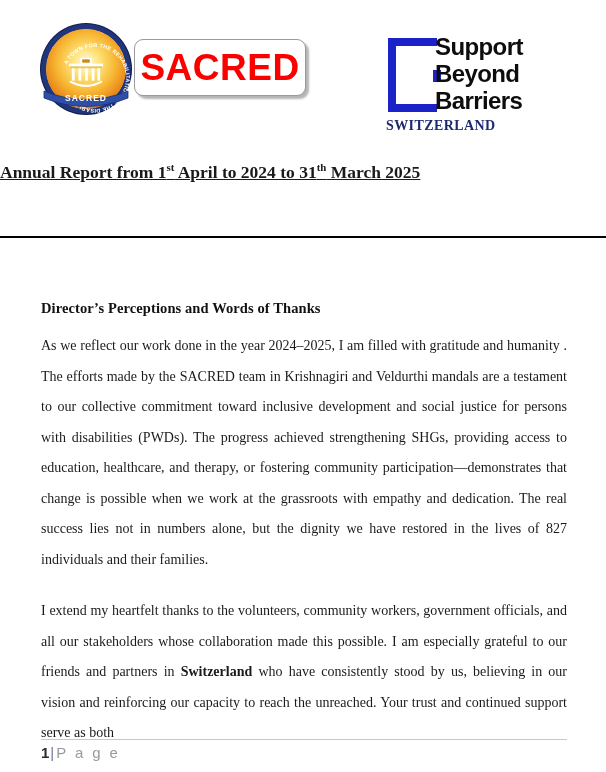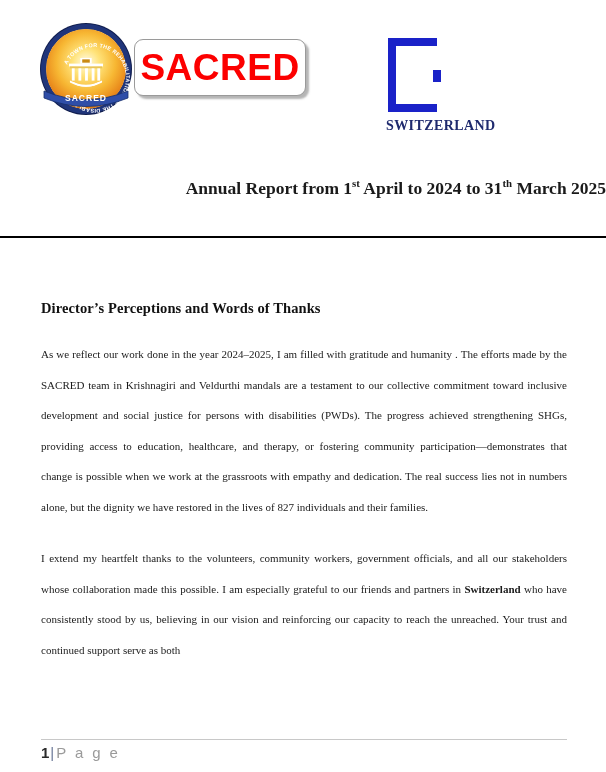--- a/index.html
+++ b/index.html
@@ -127,22 +127,23 @@
     top: 118px;
     font-family: "Liberation Serif", "DejaVu Serif", serif;
     font-weight: bold;
     font-size: 14px;
     letter-spacing: 0.4px;
     color: #1f2a6e;
   }
 
   
   .title-block {
-    text-align: right;
-    margin-top: 20px;
+    text-align: left;
+    margin-top: 4px;
+    text-decoration: underline;
   }
   .title-line {
     font-family: "Liberation Serif", "DejaVu Serif", serif;
     font-weight: bold;
     font-size: 17.5px;
     color: #1a1a1a;
     line-height: 33px;
     white-space: nowrap;
   }
   .title-line sup {
@@ -165,26 +166,26 @@
     position: absolute;
     left: 41px;
     top: 300px;
     width: 526px;
   }
   .section-heading {
     font-family: "Liberation Serif", "DejaVu Serif", serif;
     font-weight: bold;
     font-size: 14.5px;
     color: #111111;
-    margin: 0 0 22px 0;
+    margin: 0 0 14px 0;
     letter-spacing: 0.1px;
   }
   .para {
     font-family: "Liberation Serif", "DejaVu Serif", serif;
-    font-size: 11px;
+    font-size: 14px;
     line-height: 30.5px;
     text-align: justify;
     color: #1a1a1a;
     margin: 0 0 21px 0;
     hyphens: none;
   }
   .para b { font-weight: bold; }
   .para.last { margin-bottom: 0; }
 
   
@@ -259,20 +260,25 @@
 
     <div class="wordmark-box">
       <span class="wordmark-text">SACRED</span>
     </div>
 
     <div class="sbb">
       <svg class="sbb-bracket" viewBox="0 0 56 78">
         <path d="M 52 2 L 3 2 L 3 76 L 52 76 L 52 68 L 11 68 L 11 10 L 52 10 Z" fill="#1a22c8"></path>
         <rect x="48" y="34" width="8" height="12" fill="#1a22c8"></rect>
       </svg>
+      <div class="sbb-lines">
+        <div>Support</div>
+        <div>Beyond</div>
+        <div>Barriers</div>
+      </div>
     </div>
     <div class="sbb-country">SWITZERLAND</div>
 
   </div>
 
   <div class="title-block">
     <div class="title-line"><span>Annual Report from 1</span><sup>st</sup><span> April to 2024  to 31</span><sup>th</sup><span> March 2025</span></div>
   </div>
 
   <div class="header-rule"></div>

